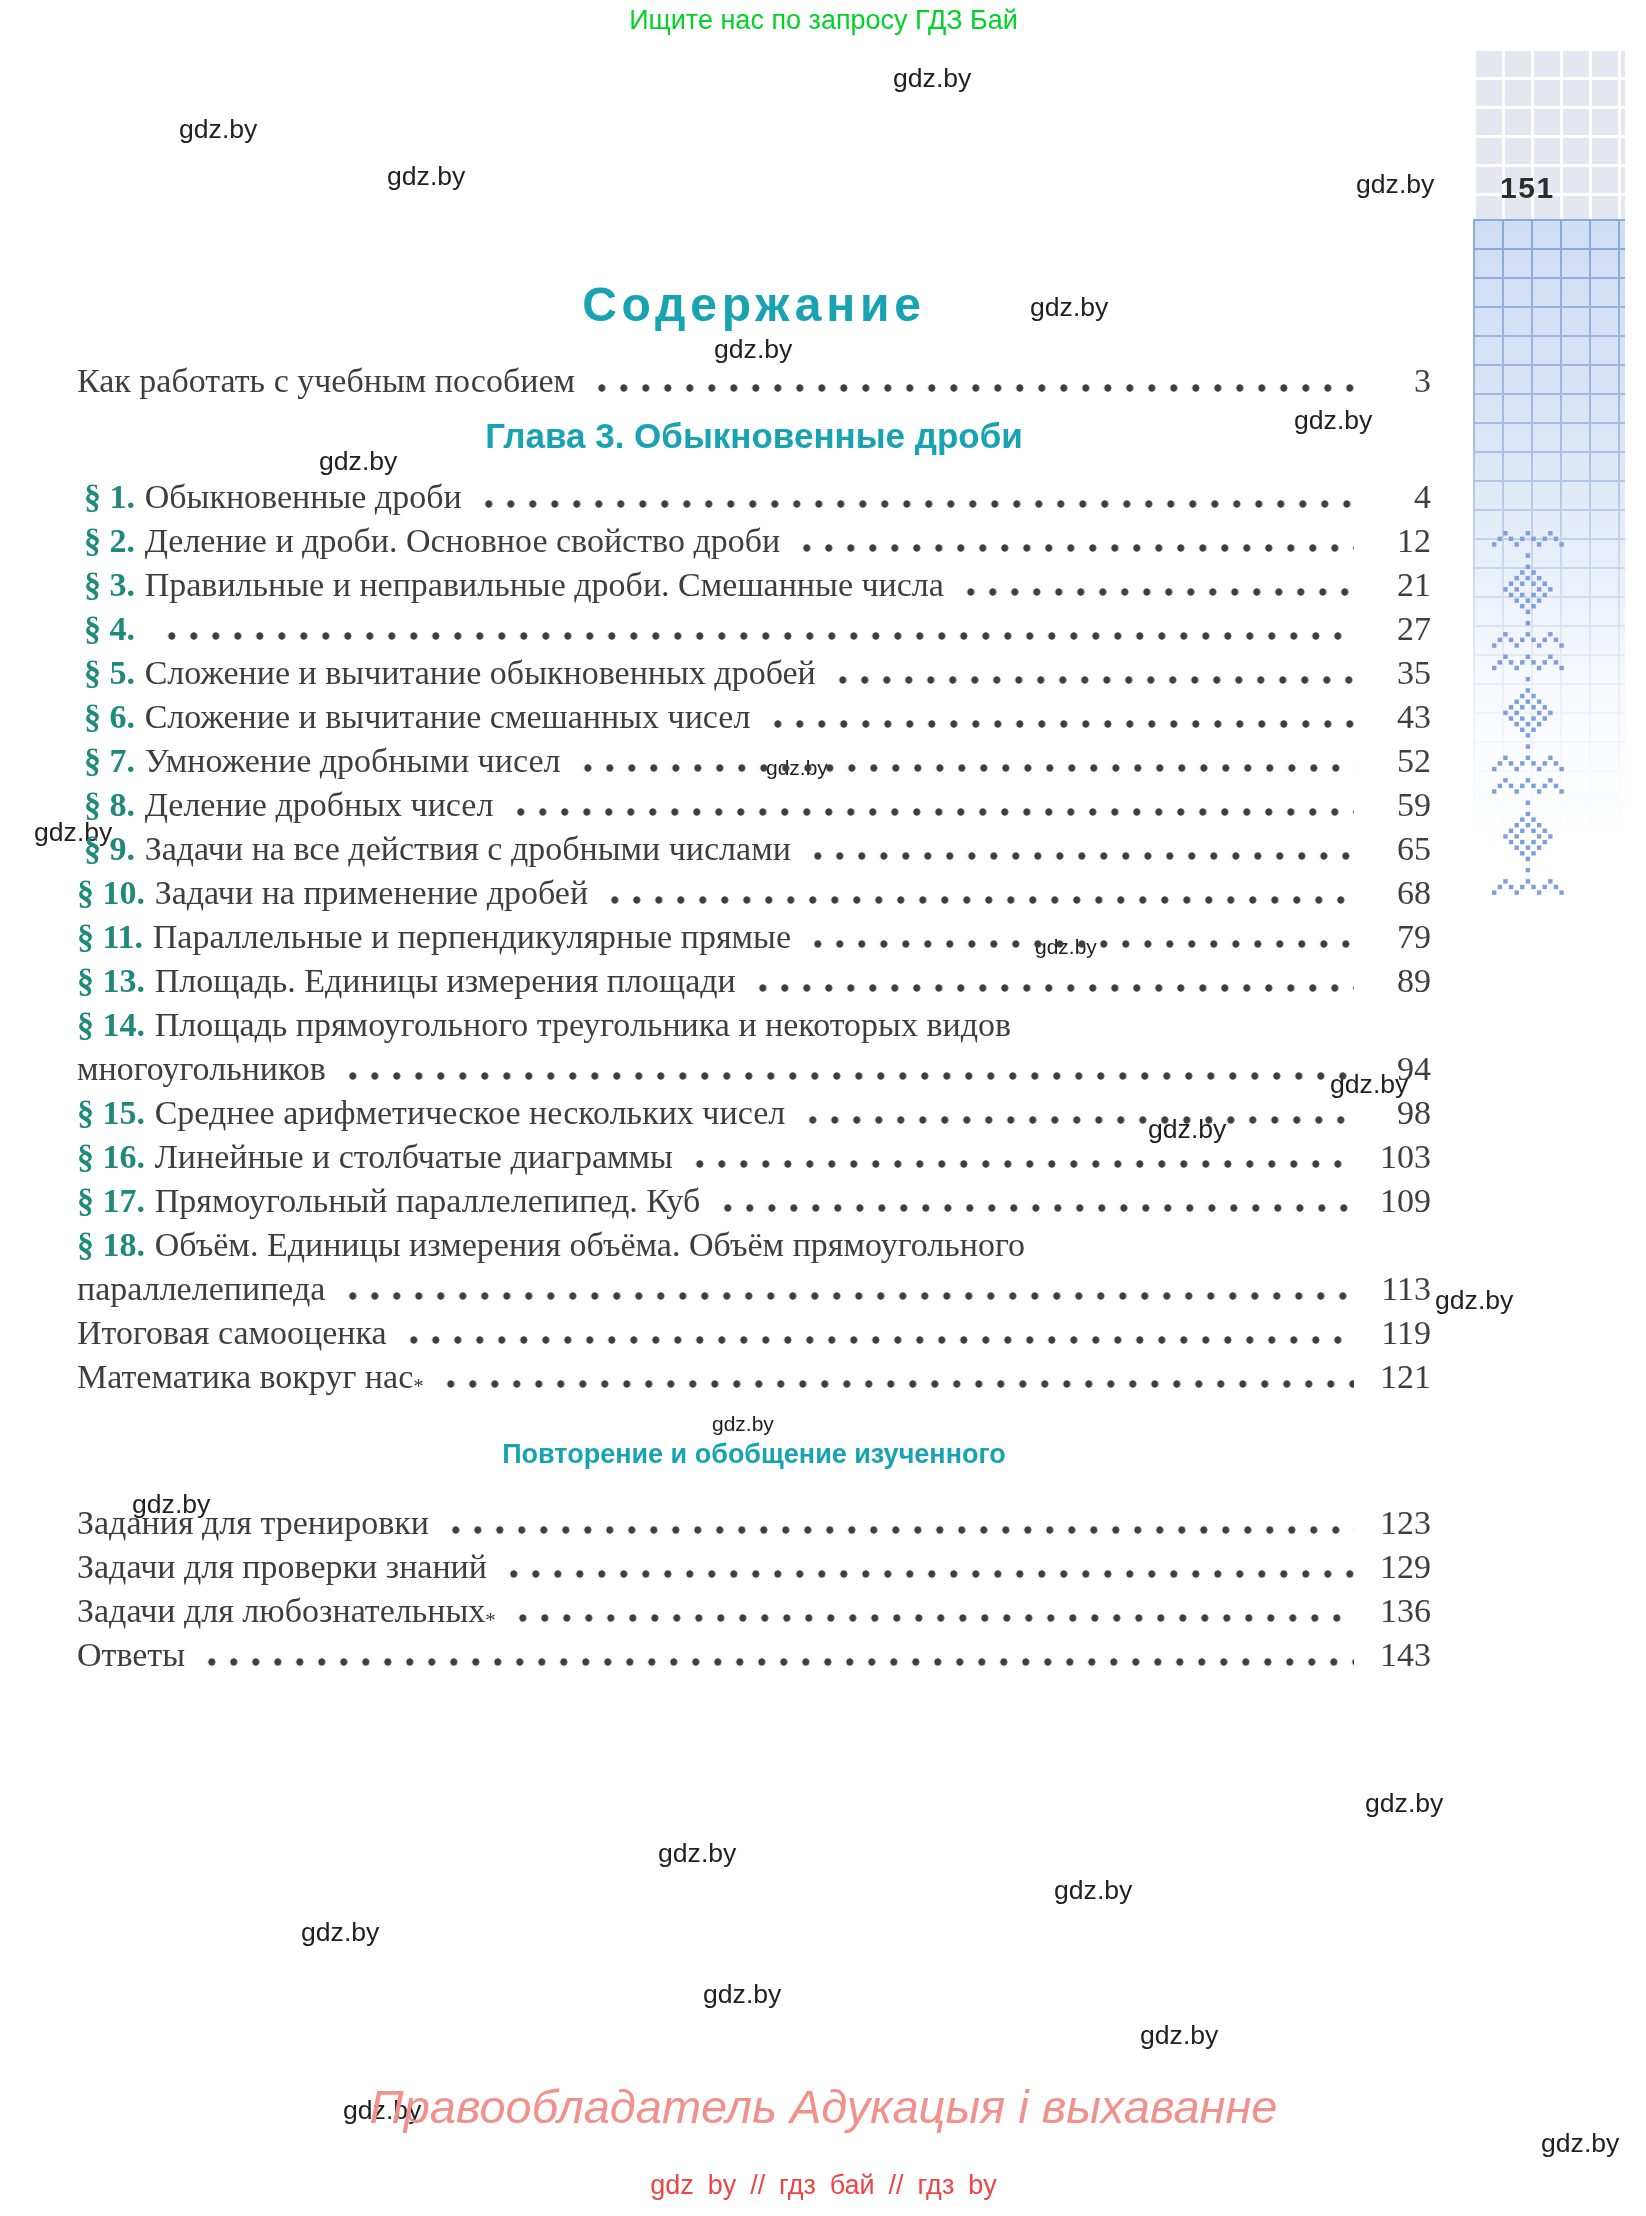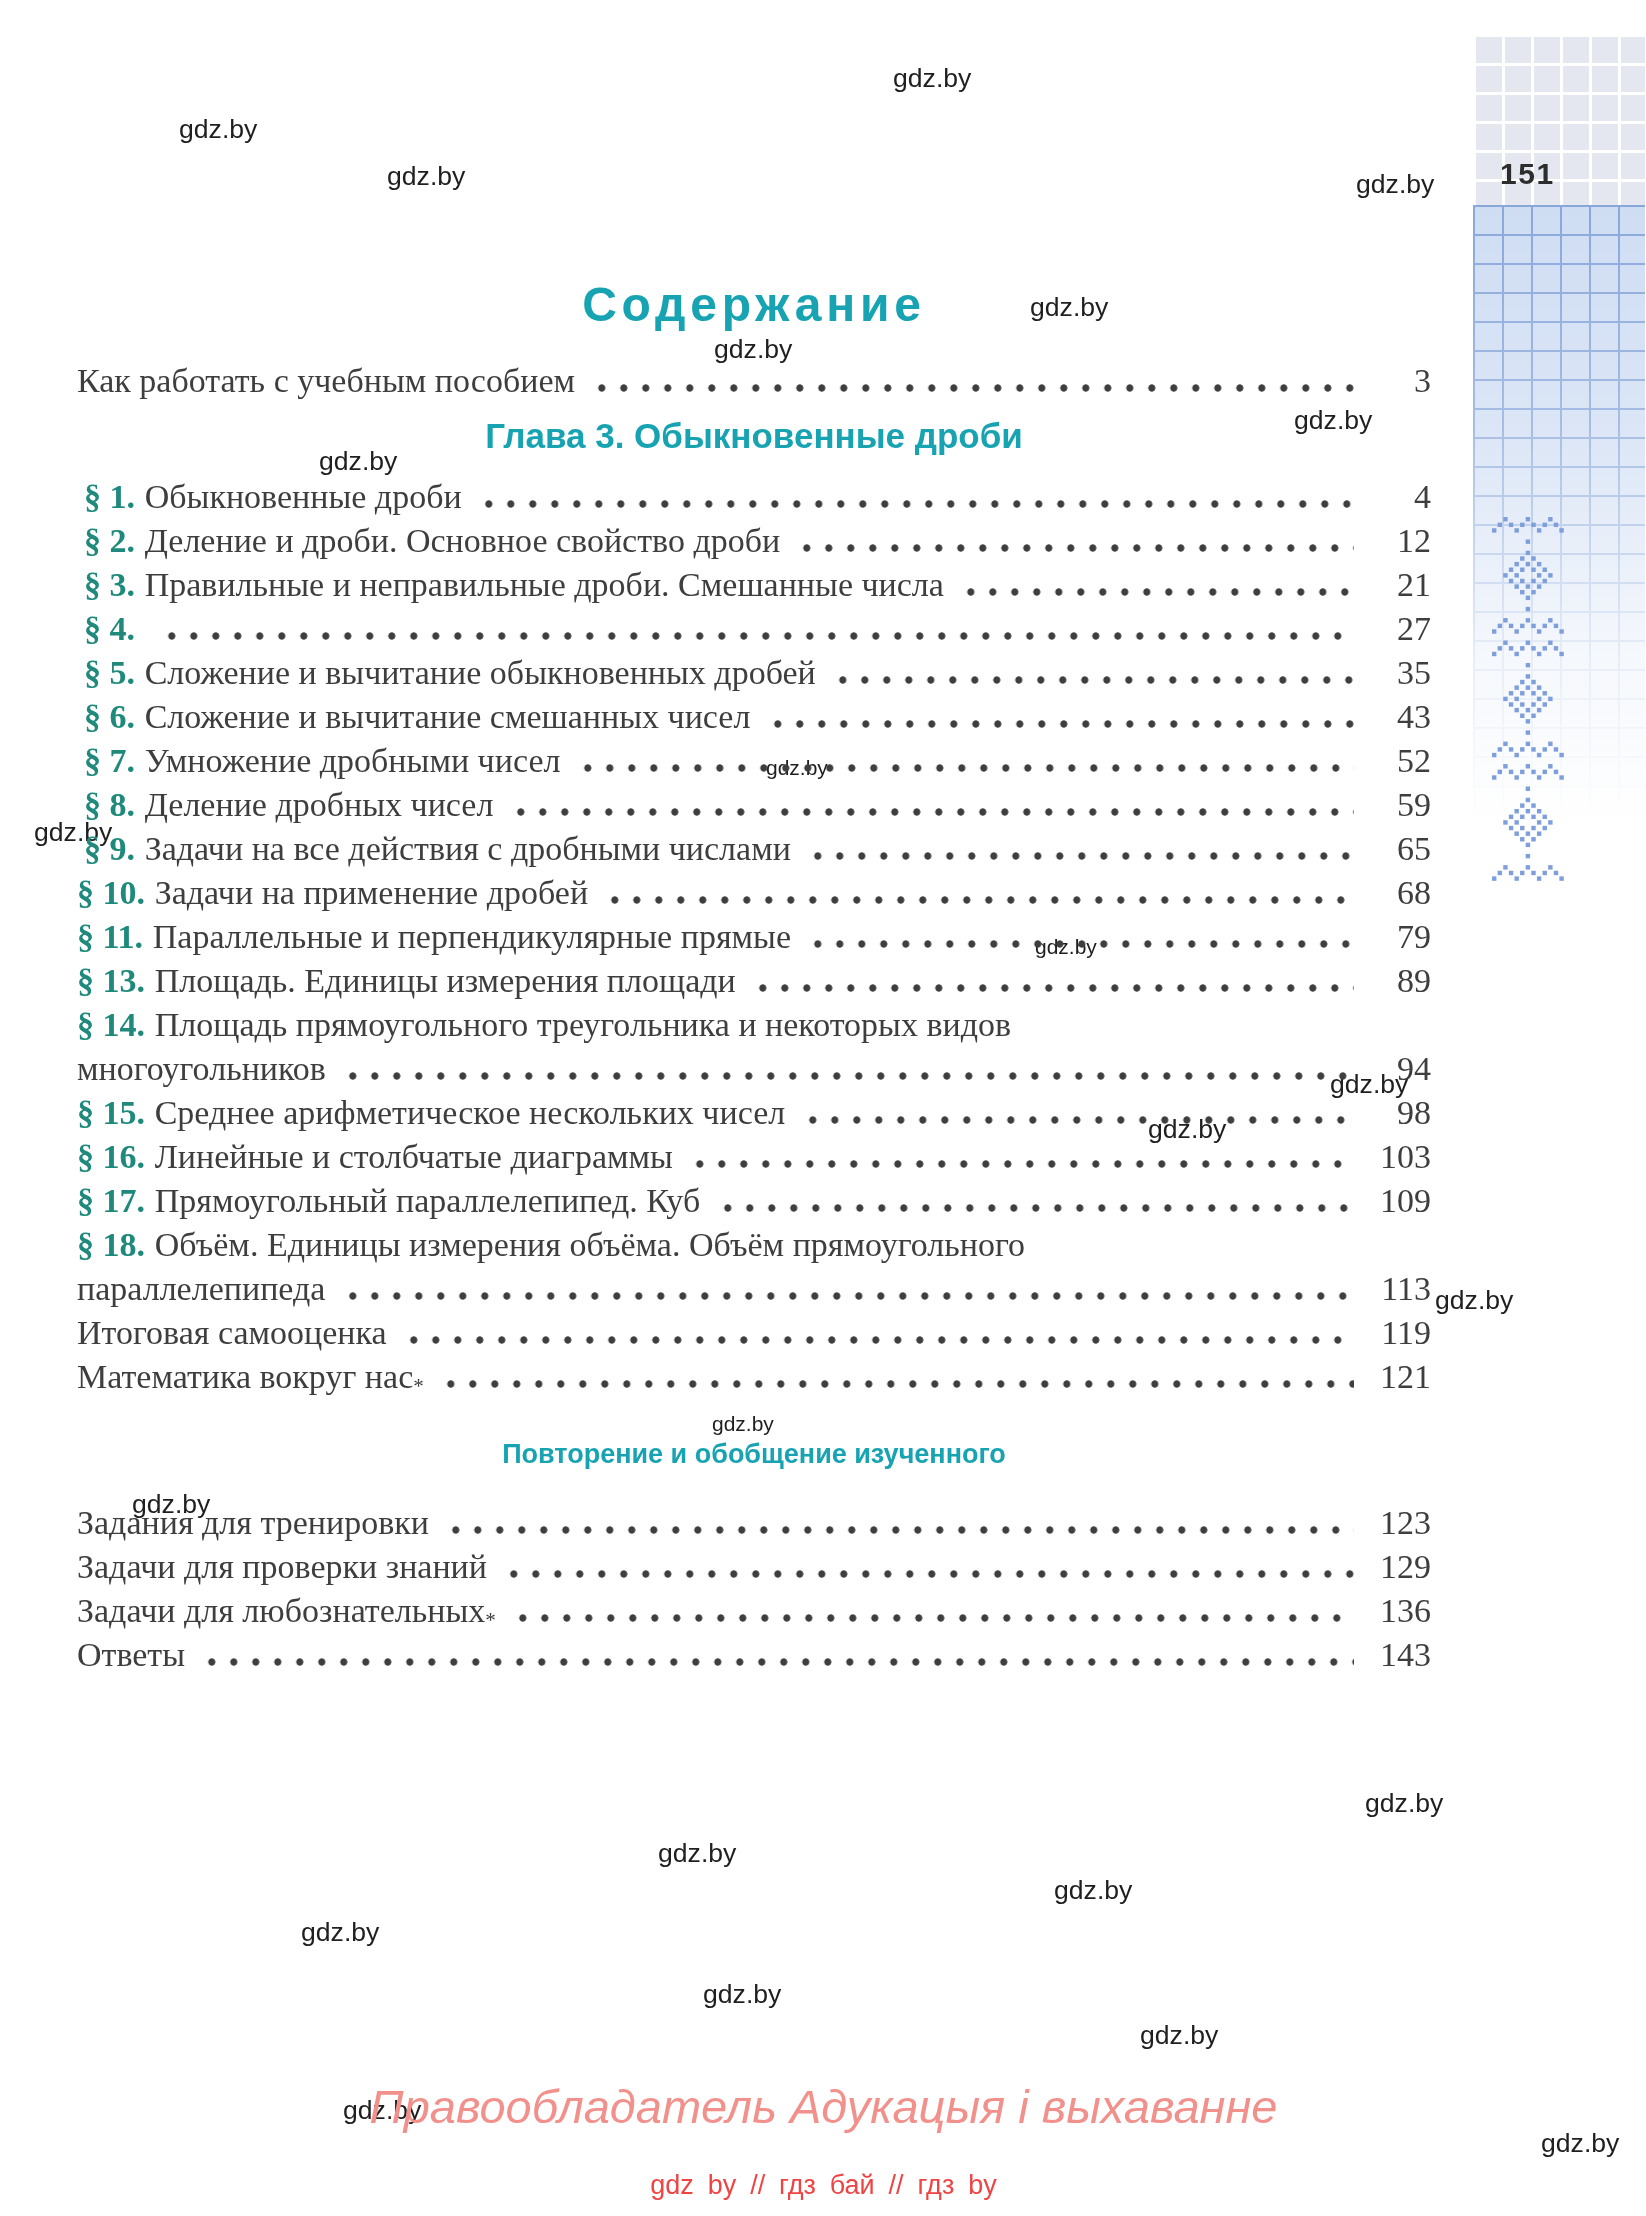--- a/index.html
+++ b/index.html
@@ -8,21 +8,21 @@
 
   
   .promo{position:absolute;top:4.8px;left:0;width:100%;text-align:center;
          font-family:"Liberation Sans",sans-serif;font-size:27px;color:#00d326;}
 
   
   .wm{position:absolute;font-family:"Liberation Sans",sans-serif;font-size:26.6px;color:#1f1f1f;white-space:nowrap;}
   .wm.sm{font-size:21px;}
 
   
-  .strip{position:absolute;left:1473px;top:34px;width:172px;}
+  .strip{position:absolute;left:1473px;top:48px;width:152px;}
   .strip-top{height:171px;background-color:#e4e7f0;position:relative;
     background-image:linear-gradient(to right,#ffffff 3.2px,transparent 3.2px),
                      linear-gradient(to bottom,#ffffff 3.2px,transparent 3.2px);
     background-size:29px 29px;}
   .page-num{position:absolute;left:27px;top:123px;font-family:"Liberation Sans",sans-serif;
             font-weight:bold;font-size:30px;color:#2d2d2d;letter-spacing:1.6px;}
   .strip-bot{height:729px;position:relative;background-color:#cfddf3;
     background-image:linear-gradient(to right,#88a7db 2.4px,transparent 2.4px),
                      linear-gradient(to bottom,#88a7db 2.4px,transparent 2.4px);
     background-size:29px 29px;}
@@ -53,20 +53,21 @@
   .rights{position:absolute;top:2079px;left:0;width:100%;text-align:center;
           font-family:"Liberation Sans",sans-serif;font-style:italic;font-size:47px;color:#f2908c;}
   .links{position:absolute;top:2170px;left:0;width:100%;text-align:center;
          font-family:"Liberation Sans",sans-serif;font-size:27px;color:#ef4444;word-spacing:6.4px;}
 </style>
 </head>
 <body>
 
 <div class="page">
 
+  <div class="promo">Ищите нас по запросу ГДЗ Бай</div>
 
   <span class="wm" style="left:893px;top:63px">gdz.by</span>
   <span class="wm" style="left:179px;top:114px">gdz.by</span>
   <span class="wm" style="left:387px;top:161px">gdz.by</span>
   <span class="wm" style="left:1356px;top:169px">gdz.by</span>
   <span class="wm" style="left:1030px;top:292px">gdz.by</span>
   <span class="wm" style="left:714px;top:334px">gdz.by</span>
   <span class="wm" style="left:1294px;top:405px">gdz.by</span>
   <span class="wm" style="left:319px;top:446px">gdz.by</span>
   <span class="wm sm" style="left:766px;top:756px">gdz.by</span>

